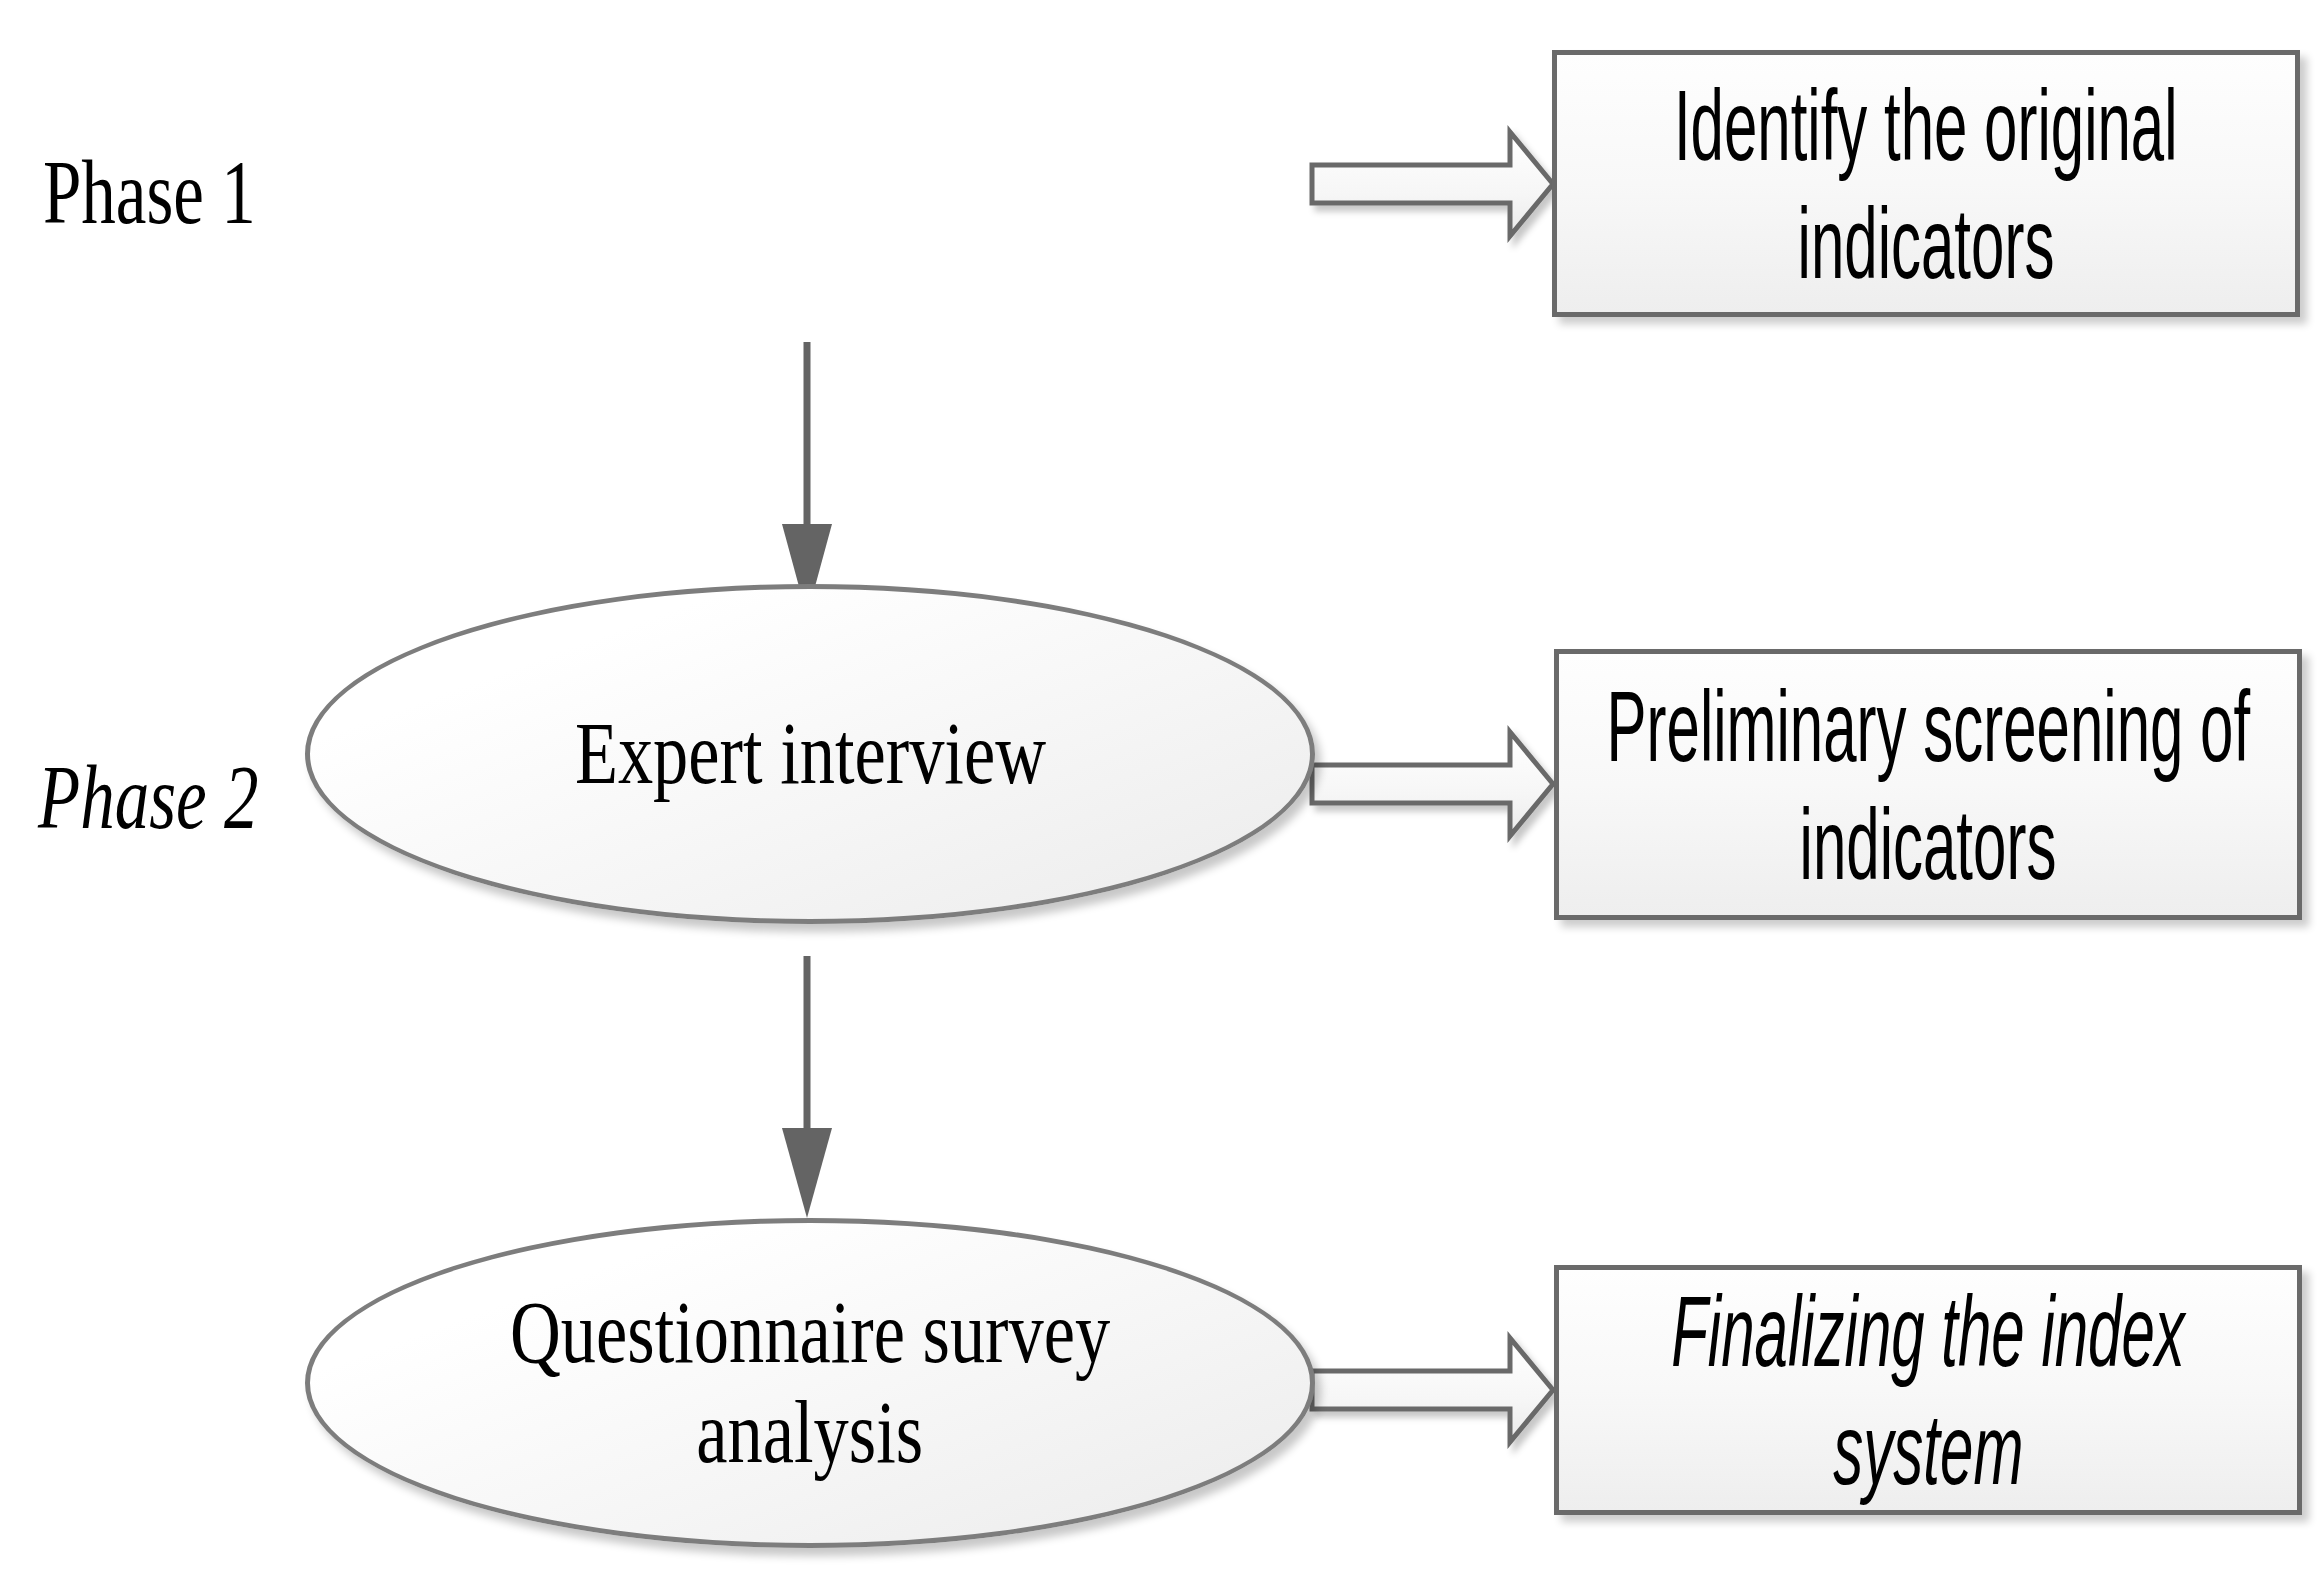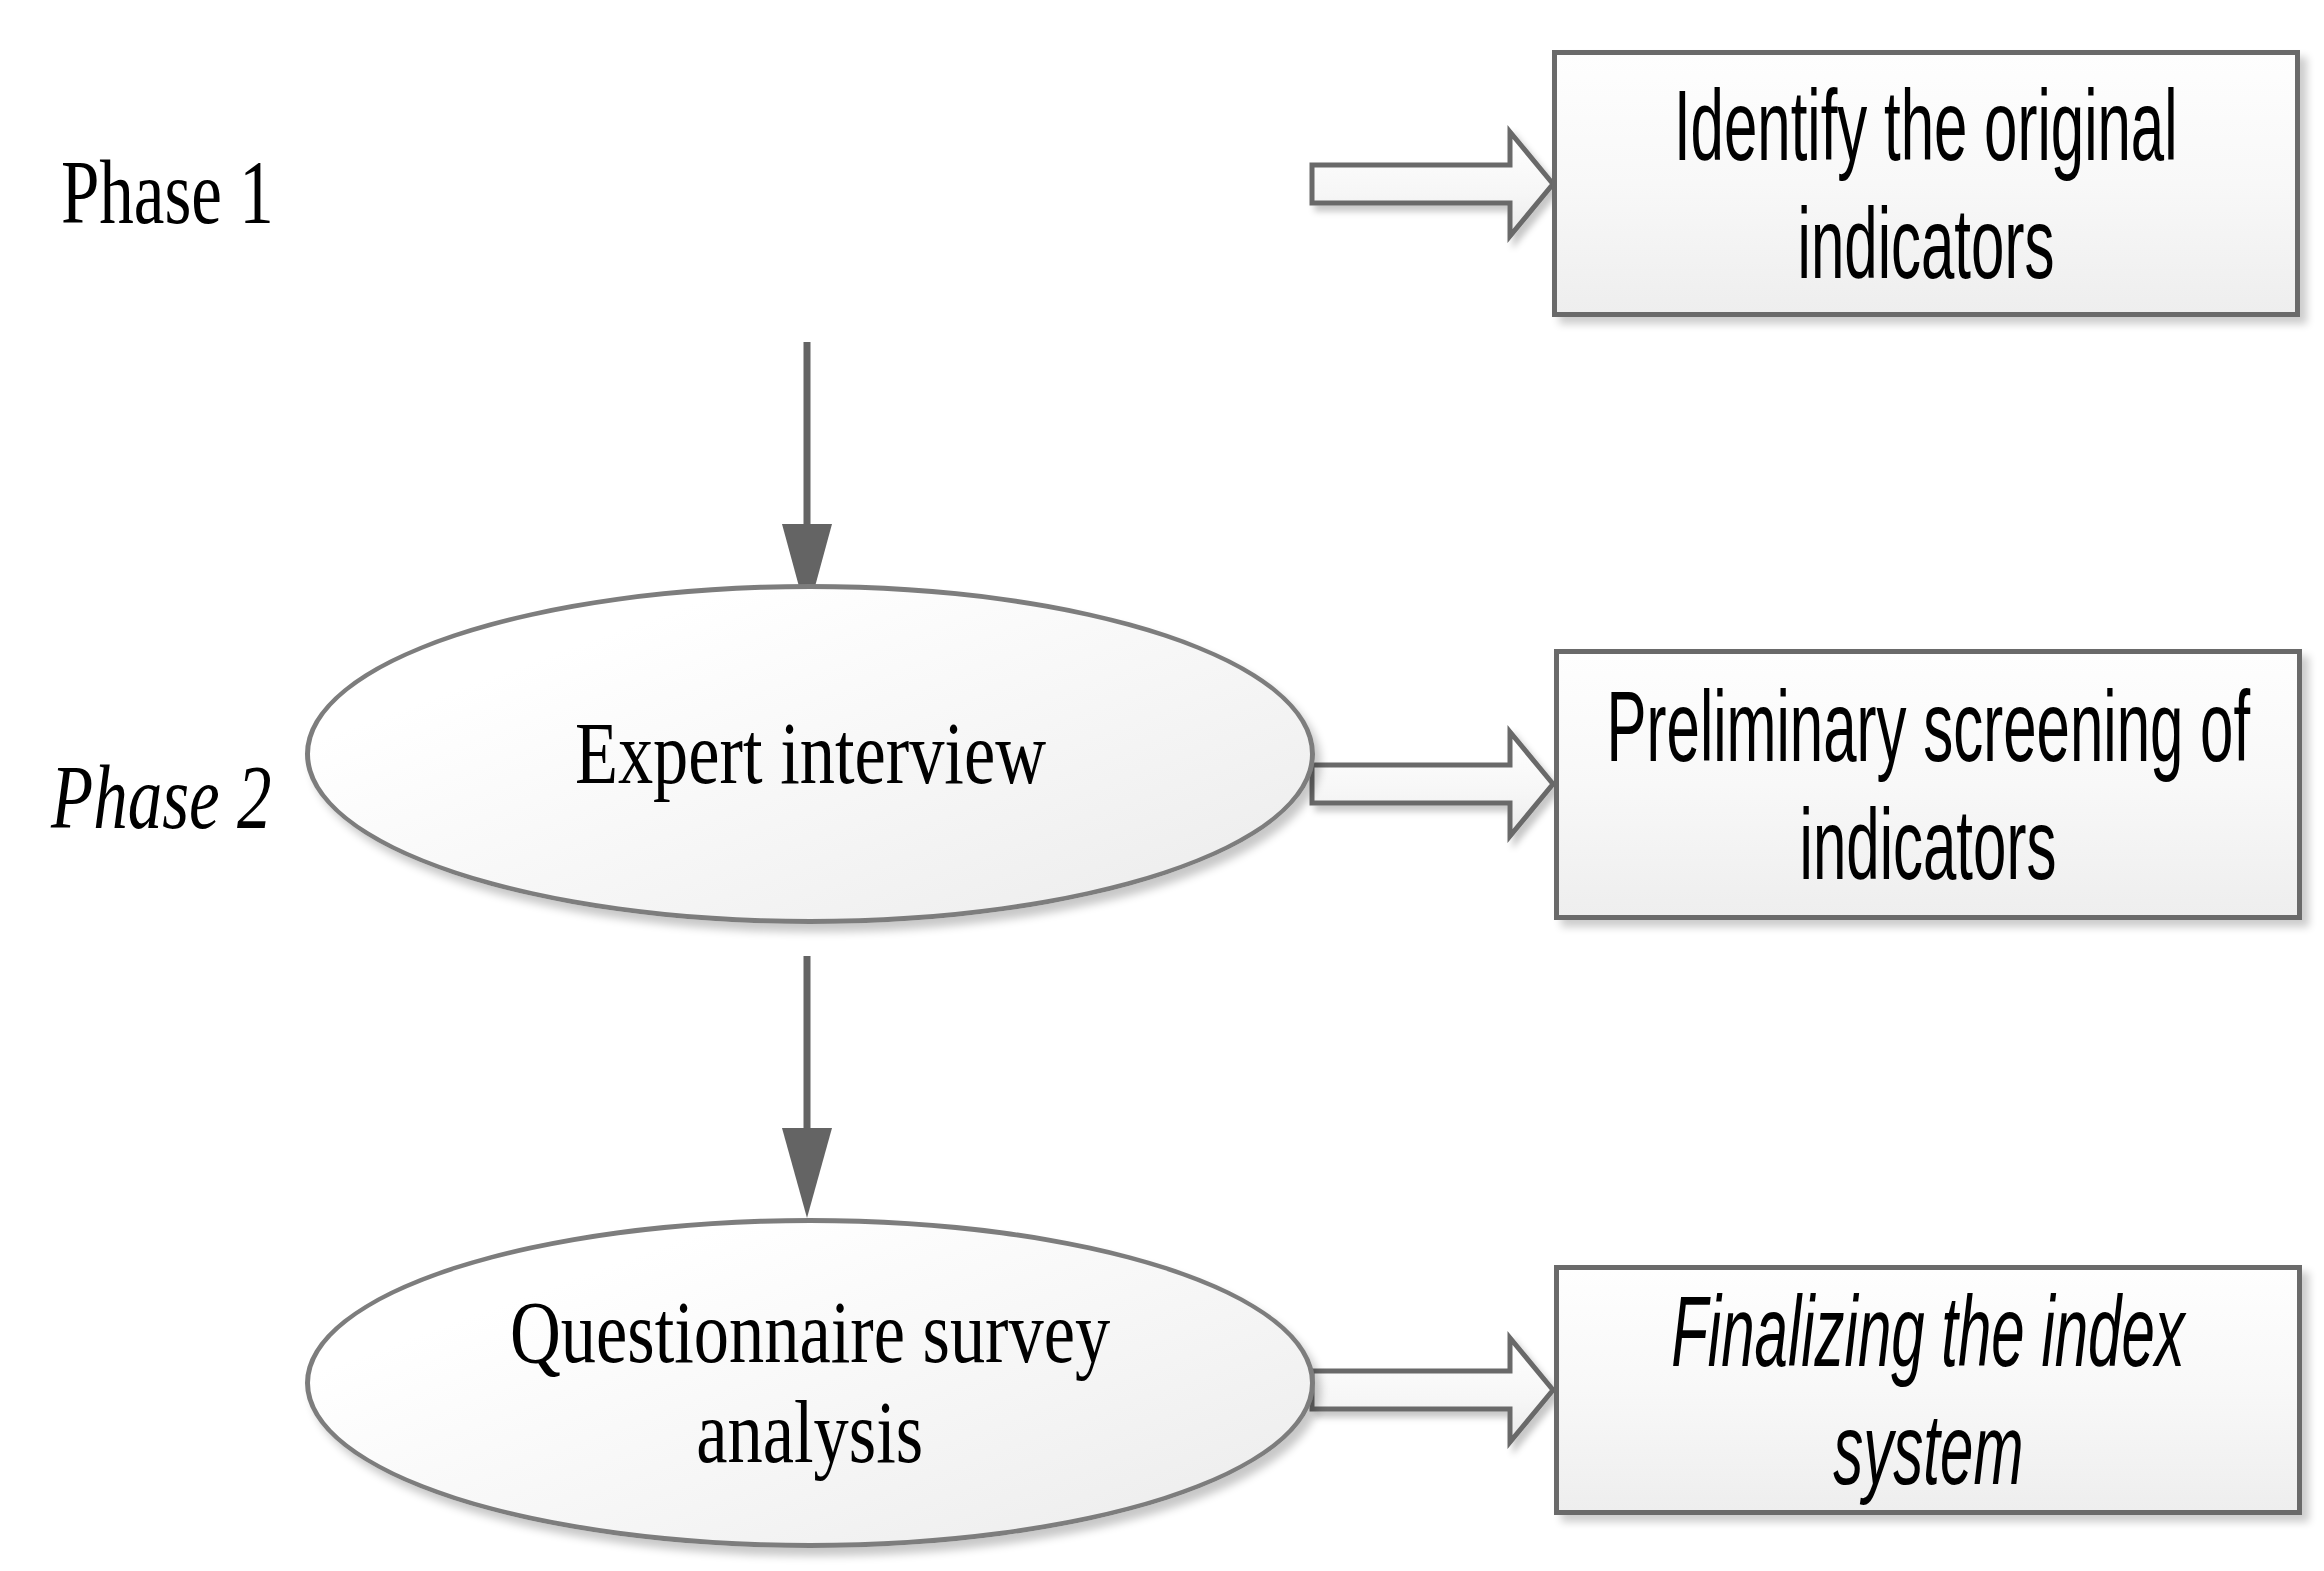--- a/index.html
+++ b/index.html
@@ -7,21 +7,21 @@
     position:relative;
     width:2324px;height:1571px;
     background:#ffffff;
     overflow:hidden;
     font-family:"Liberation Serif","DejaVu Serif",serif;
   }
   .connectors{position:absolute;left:0;top:0;width:2324px;height:1571px;}
 
   .phase-label{
     position:absolute;left:25px;width:320px;height:120px;
-    display:flex;align-items:center;justify-content:flex-end;
+    display:flex;align-items:center;justify-content:center;
     color:#000;
   }
   .phase-label span{
     font-size:92px;line-height:1;white-space:pre;
     transform:scaleX(0.75);transform-origin:left center;
   }
   .pl1{top:132px;} .pl2{top:737px;font-style:italic;} .pl3{top:1332px;}
 
   .ellipse{
     position:absolute;left:305px;width:1010px;

